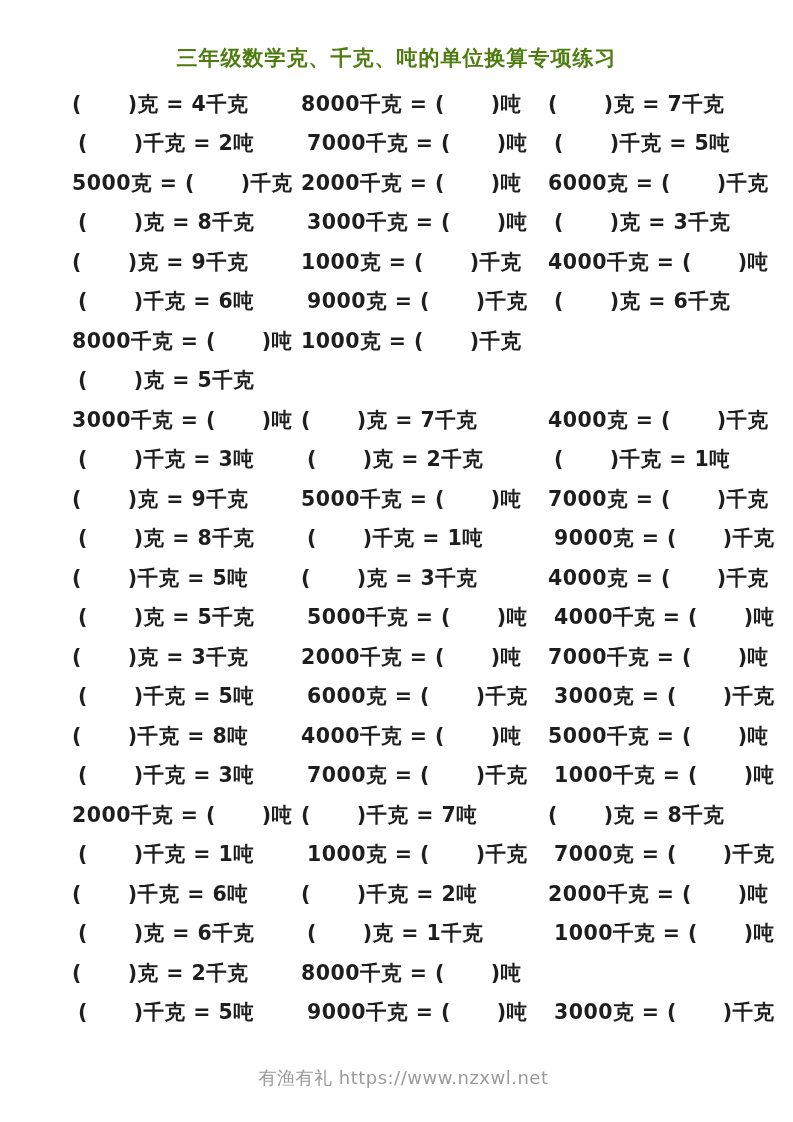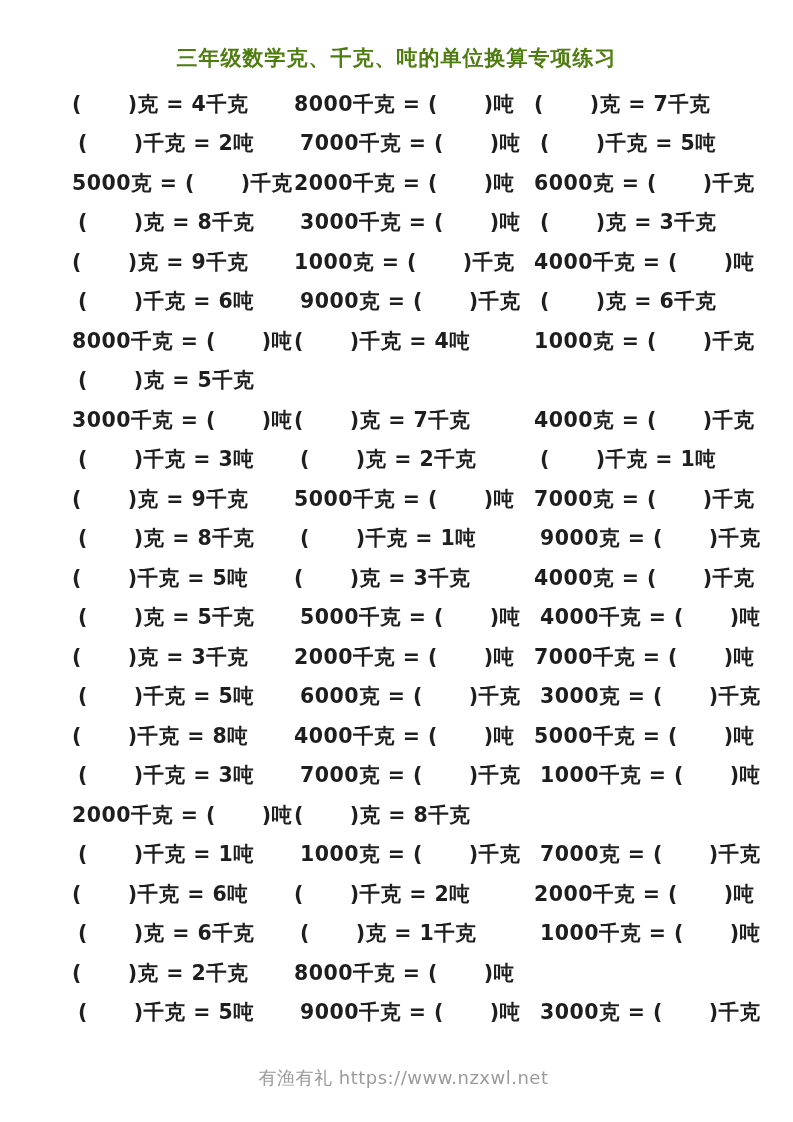--- a/index.html
+++ b/index.html
@@ -29,20 +29,21 @@
     position: absolute;
     top: 84px;
     left: 72px;
     right: 48px;
   }
   .prow {
     display: grid;
     grid-template-columns: 222px 240px 1fr;
     height: 39.5px;
     align-items: center;
+    gap: 7px;
   }
   .pcell {
     font-size: 20.5px;
     font-weight: 600;
     color: #1e1e1e;
     white-space: pre;
     letter-spacing: 0.5px;
   }
   
   .prow:nth-child(even) .pcell { padding-left: 6px; }
@@ -89,21 +90,20 @@
       <div class="pcell">1000克 = (      )千克</div>
       <div class="pcell">4000千克 = (      )吨</div>
     </div>
     <div class="prow">
       <div class="pcell">(      )千克 = 6吨</div>
       <div class="pcell">9000克 = (      )千克</div>
       <div class="pcell">(      )克 = 6千克</div>
     </div>
     <div class="prow">
       <div class="pcell">8000千克 = (      )吨</div>
-      <div class="pcell">(      )千克 = 4吨</div>
       <div class="pcell">1000克 = (      )千克</div>
     </div>
     <div class="prow">
       <div class="pcell">(      )克 = 5千克</div>
     </div>
     <div class="prow">
       <div class="pcell">3000千克 = (      )吨</div>
       <div class="pcell">(      )克 = 7千克</div>
       <div class="pcell">4000克 = (      )千克</div>
     </div>
@@ -147,20 +147,21 @@
       <div class="pcell">4000千克 = (      )吨</div>
       <div class="pcell">5000千克 = (      )吨</div>
     </div>
     <div class="prow">
       <div class="pcell">(      )千克 = 3吨</div>
       <div class="pcell">7000克 = (      )千克</div>
       <div class="pcell">1000千克 = (      )吨</div>
     </div>
     <div class="prow">
       <div class="pcell">2000千克 = (      )吨</div>
+      <div class="pcell">(      )千克 = 7吨</div>
       <div class="pcell">(      )克 = 8千克</div>
     </div>
     <div class="prow">
       <div class="pcell">(      )千克 = 1吨</div>
       <div class="pcell">1000克 = (      )千克</div>
       <div class="pcell">7000克 = (      )千克</div>
     </div>
     <div class="prow">
       <div class="pcell">(      )千克 = 6吨</div>
       <div class="pcell">(      )千克 = 2吨</div>

